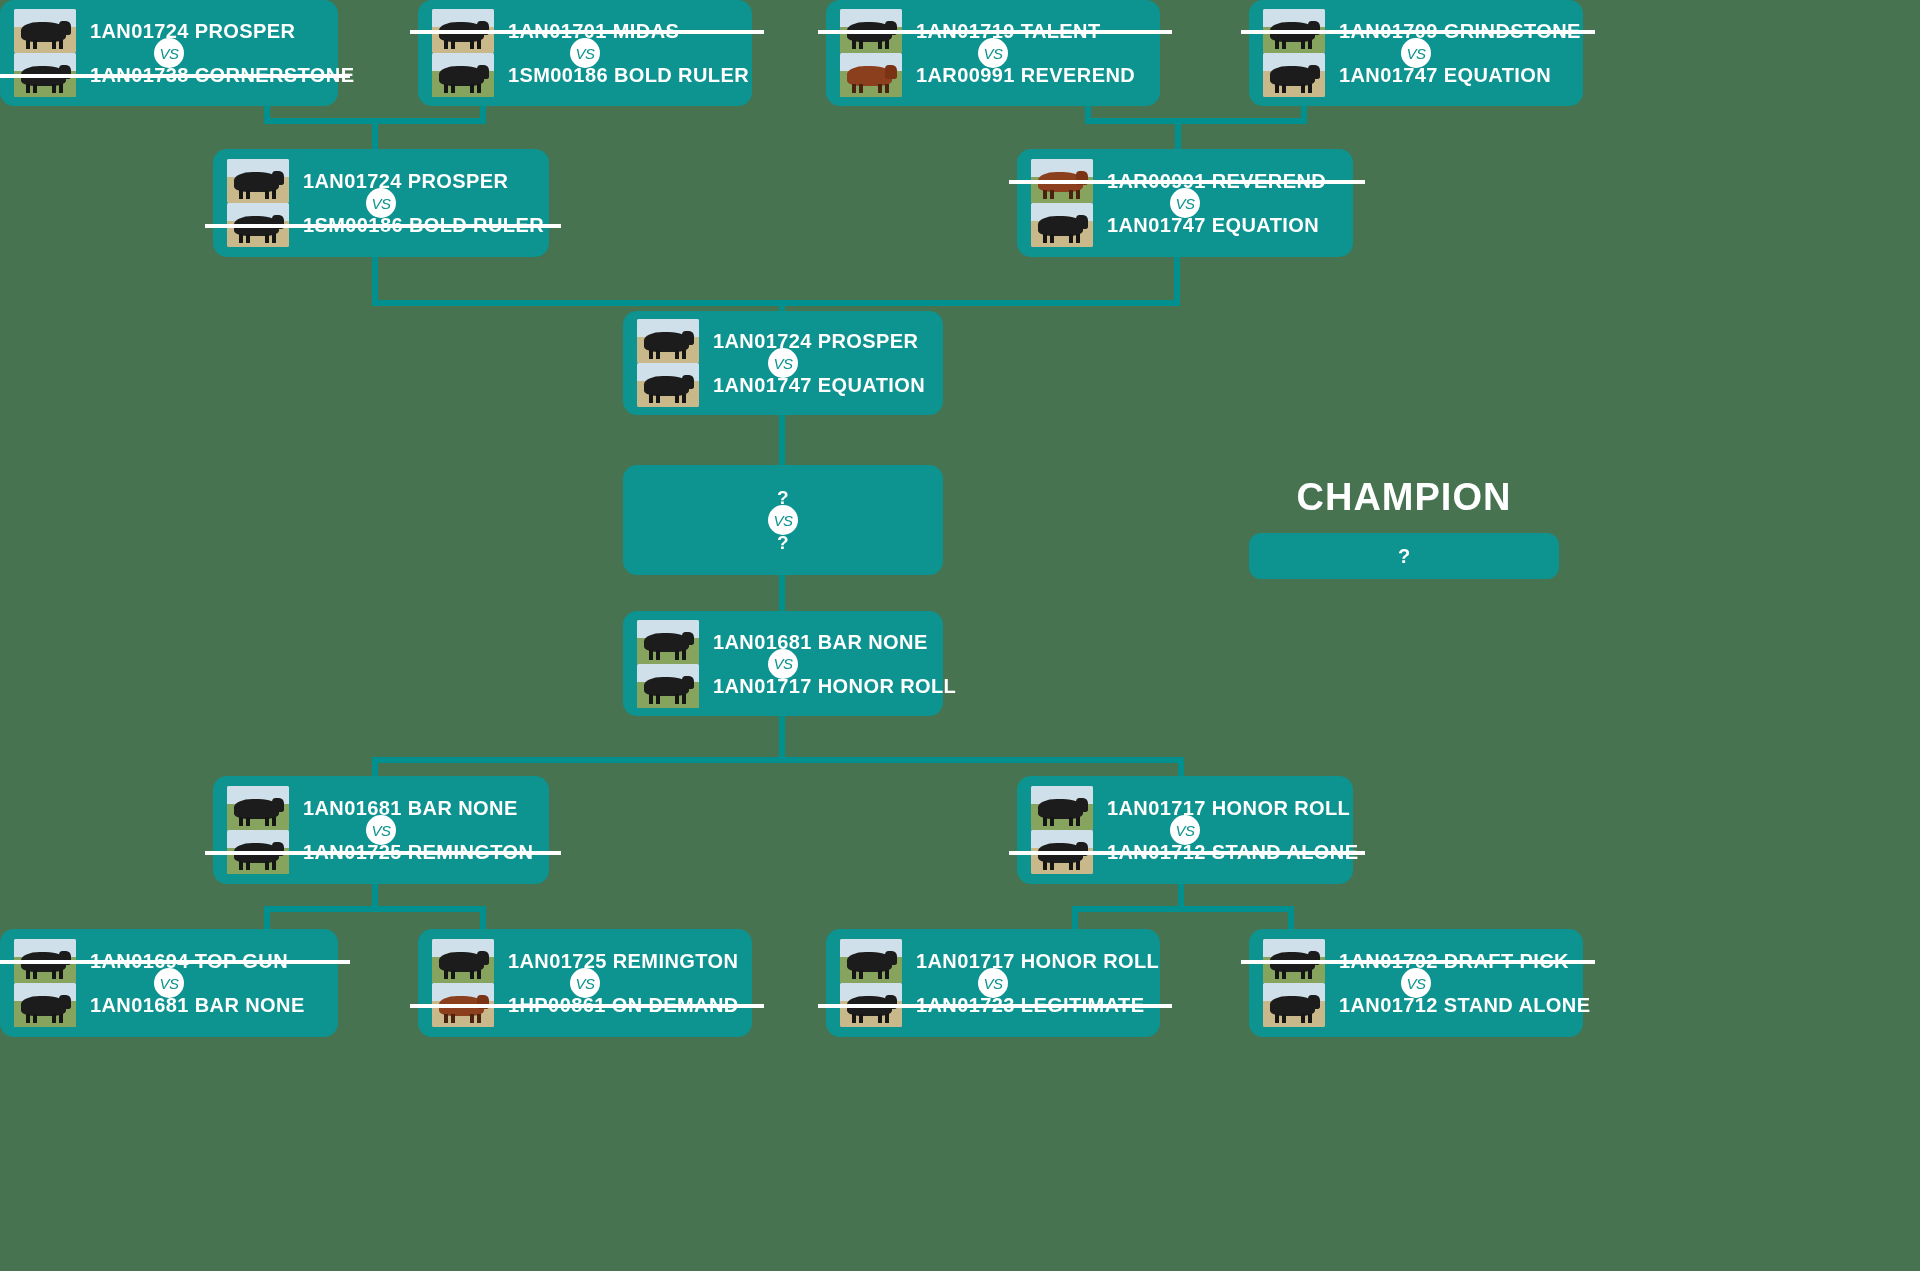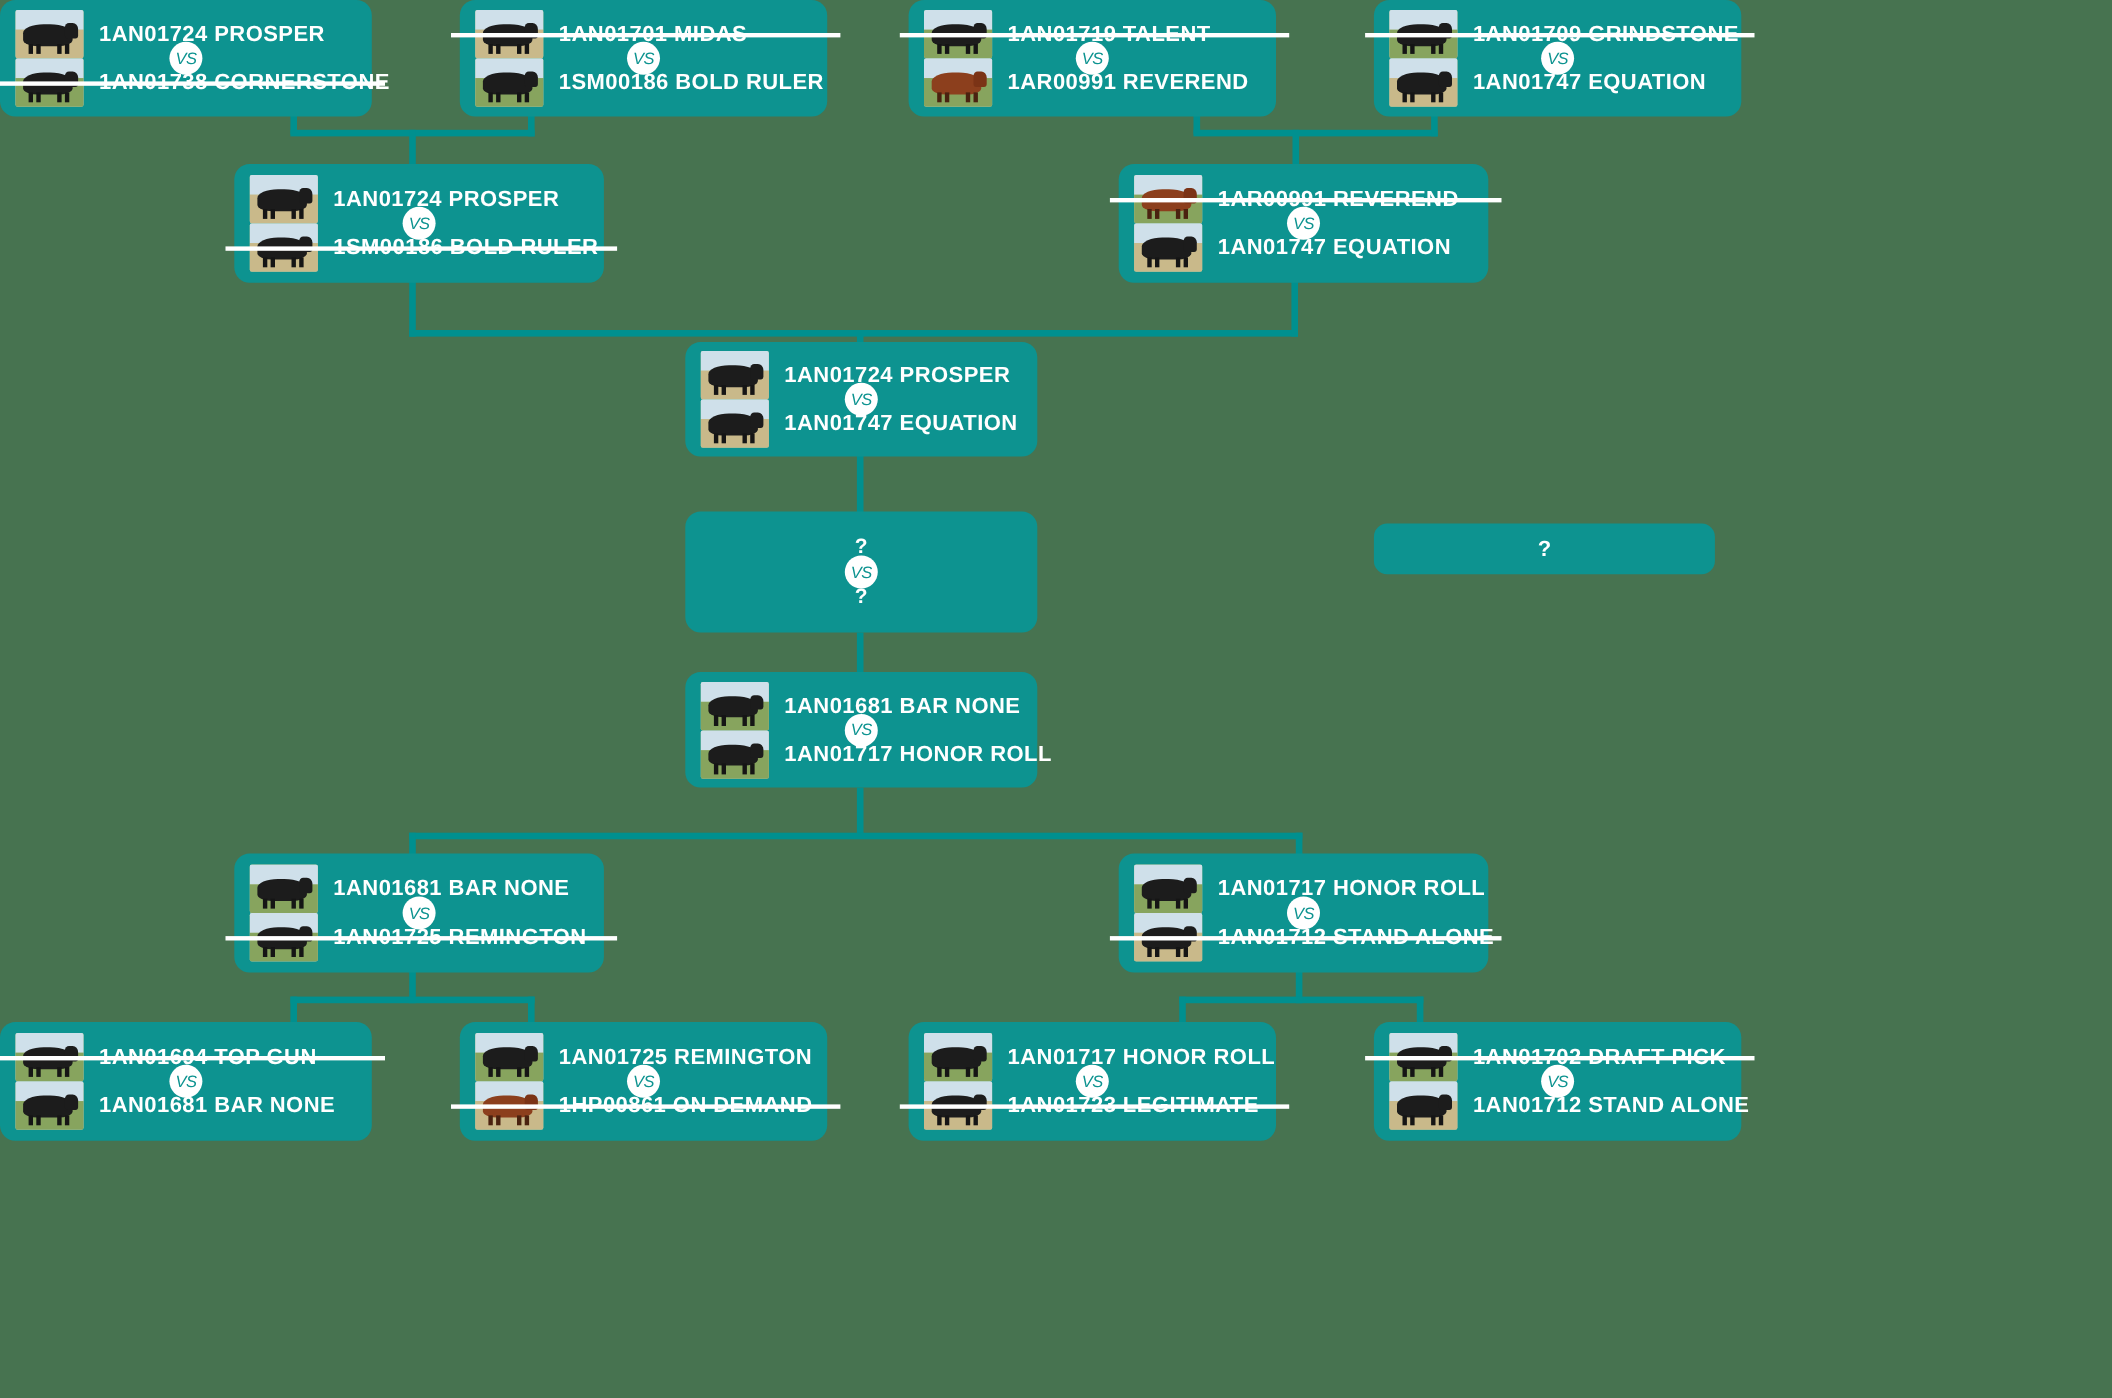--- a/index.html
+++ b/index.html
@@ -603,16 +603,17 @@
           <i class="l1"></i>
           <i class="l2"></i>
           <i class="l3"></i>
           <i class="l4"></i>
         </span>
       <span class="name">1AN01712 STAND ALONE</span>
     </div>
   </div>
 
   <div id="champion-block" style="left:1249px; top:476px; width:310px;">
+    <div id="champion-title">CHAMPION</div>
     <div id="champion-box">?</div>
   </div>
 
 </div>
 
 </body></html>

